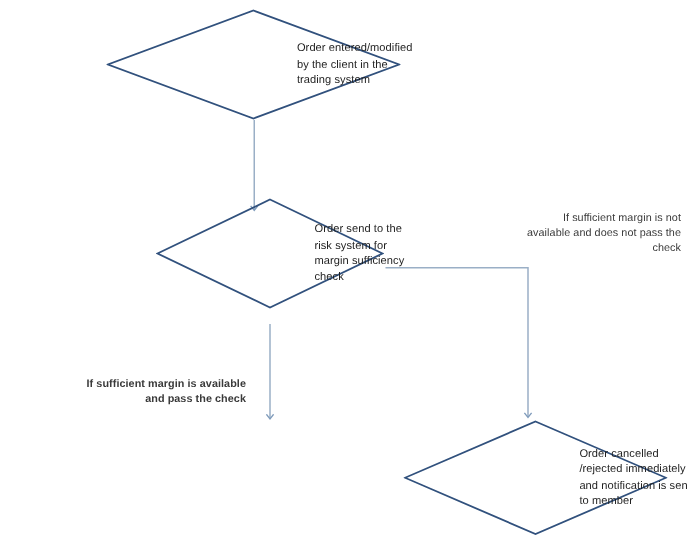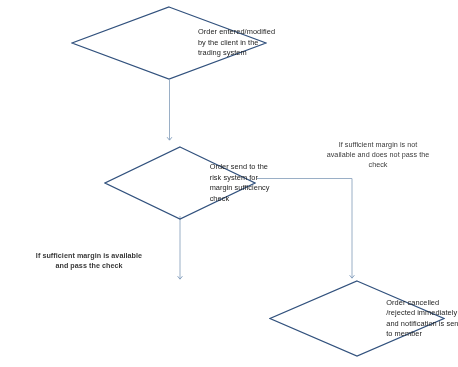--- a/index.html
+++ b/index.html
@@ -51,24 +51,24 @@
     text-align: left;
     margin-left: 32px;
   }
   .edge-label {
     position: absolute;
     font-size: 7.2px;
     line-height: 10.2px;
     color: #3a3a3a;
     letter-spacing: 0.05px;
     white-space: pre-line;
-    text-align: center;
+    text-align: right;
   }
   #node-order-entered { left: 71px;  top: 6px;   width: 196px; height: 74px; }
-  #node-risk-check    { left: 104px; top: 146px; width: 152px; height: 74px; }
+  #node-risk-check    { left: 104px; top: 132px; width: 152px; height: 74px; }
   #node-accepted      { left: 108px; top: 281px; width: 153px; height: 75px; }
   #node-cancelled     { left: 269px; top: 280px; width: 176px; height: 77px; }
 
   #label-insufficient { left: 302px; top: 140px; width: 152px; }
   #label-sufficient   { left: 14px;  top: 251px; width: 150px; font-weight: bold; }
 </style>
 </head>
 <body>
 
 <div id="canvas">

